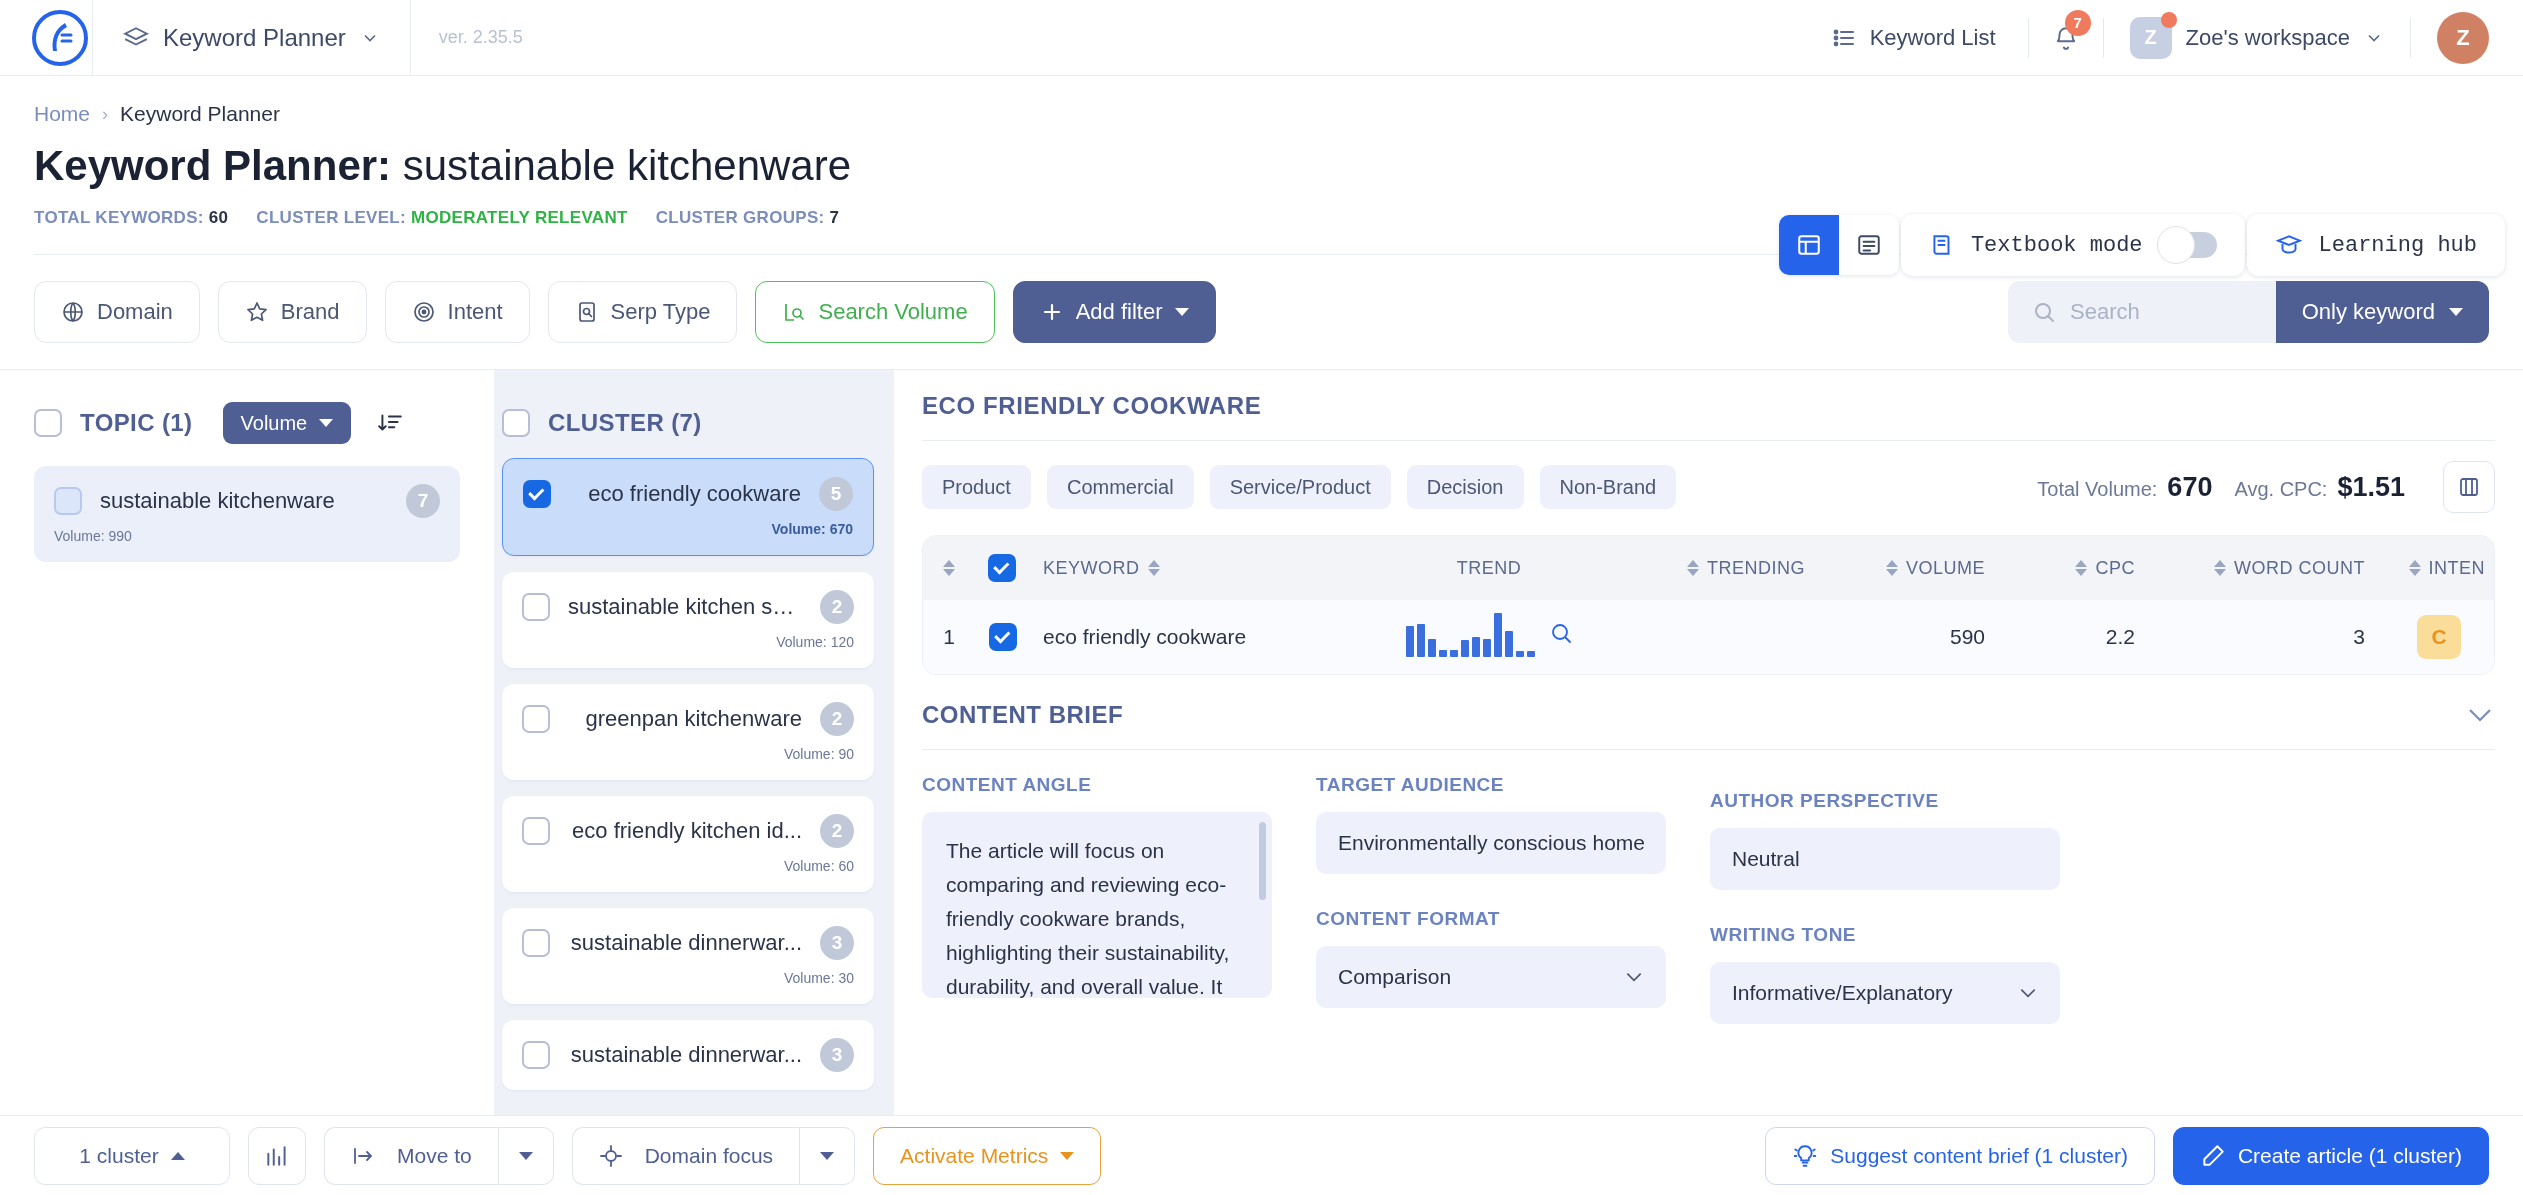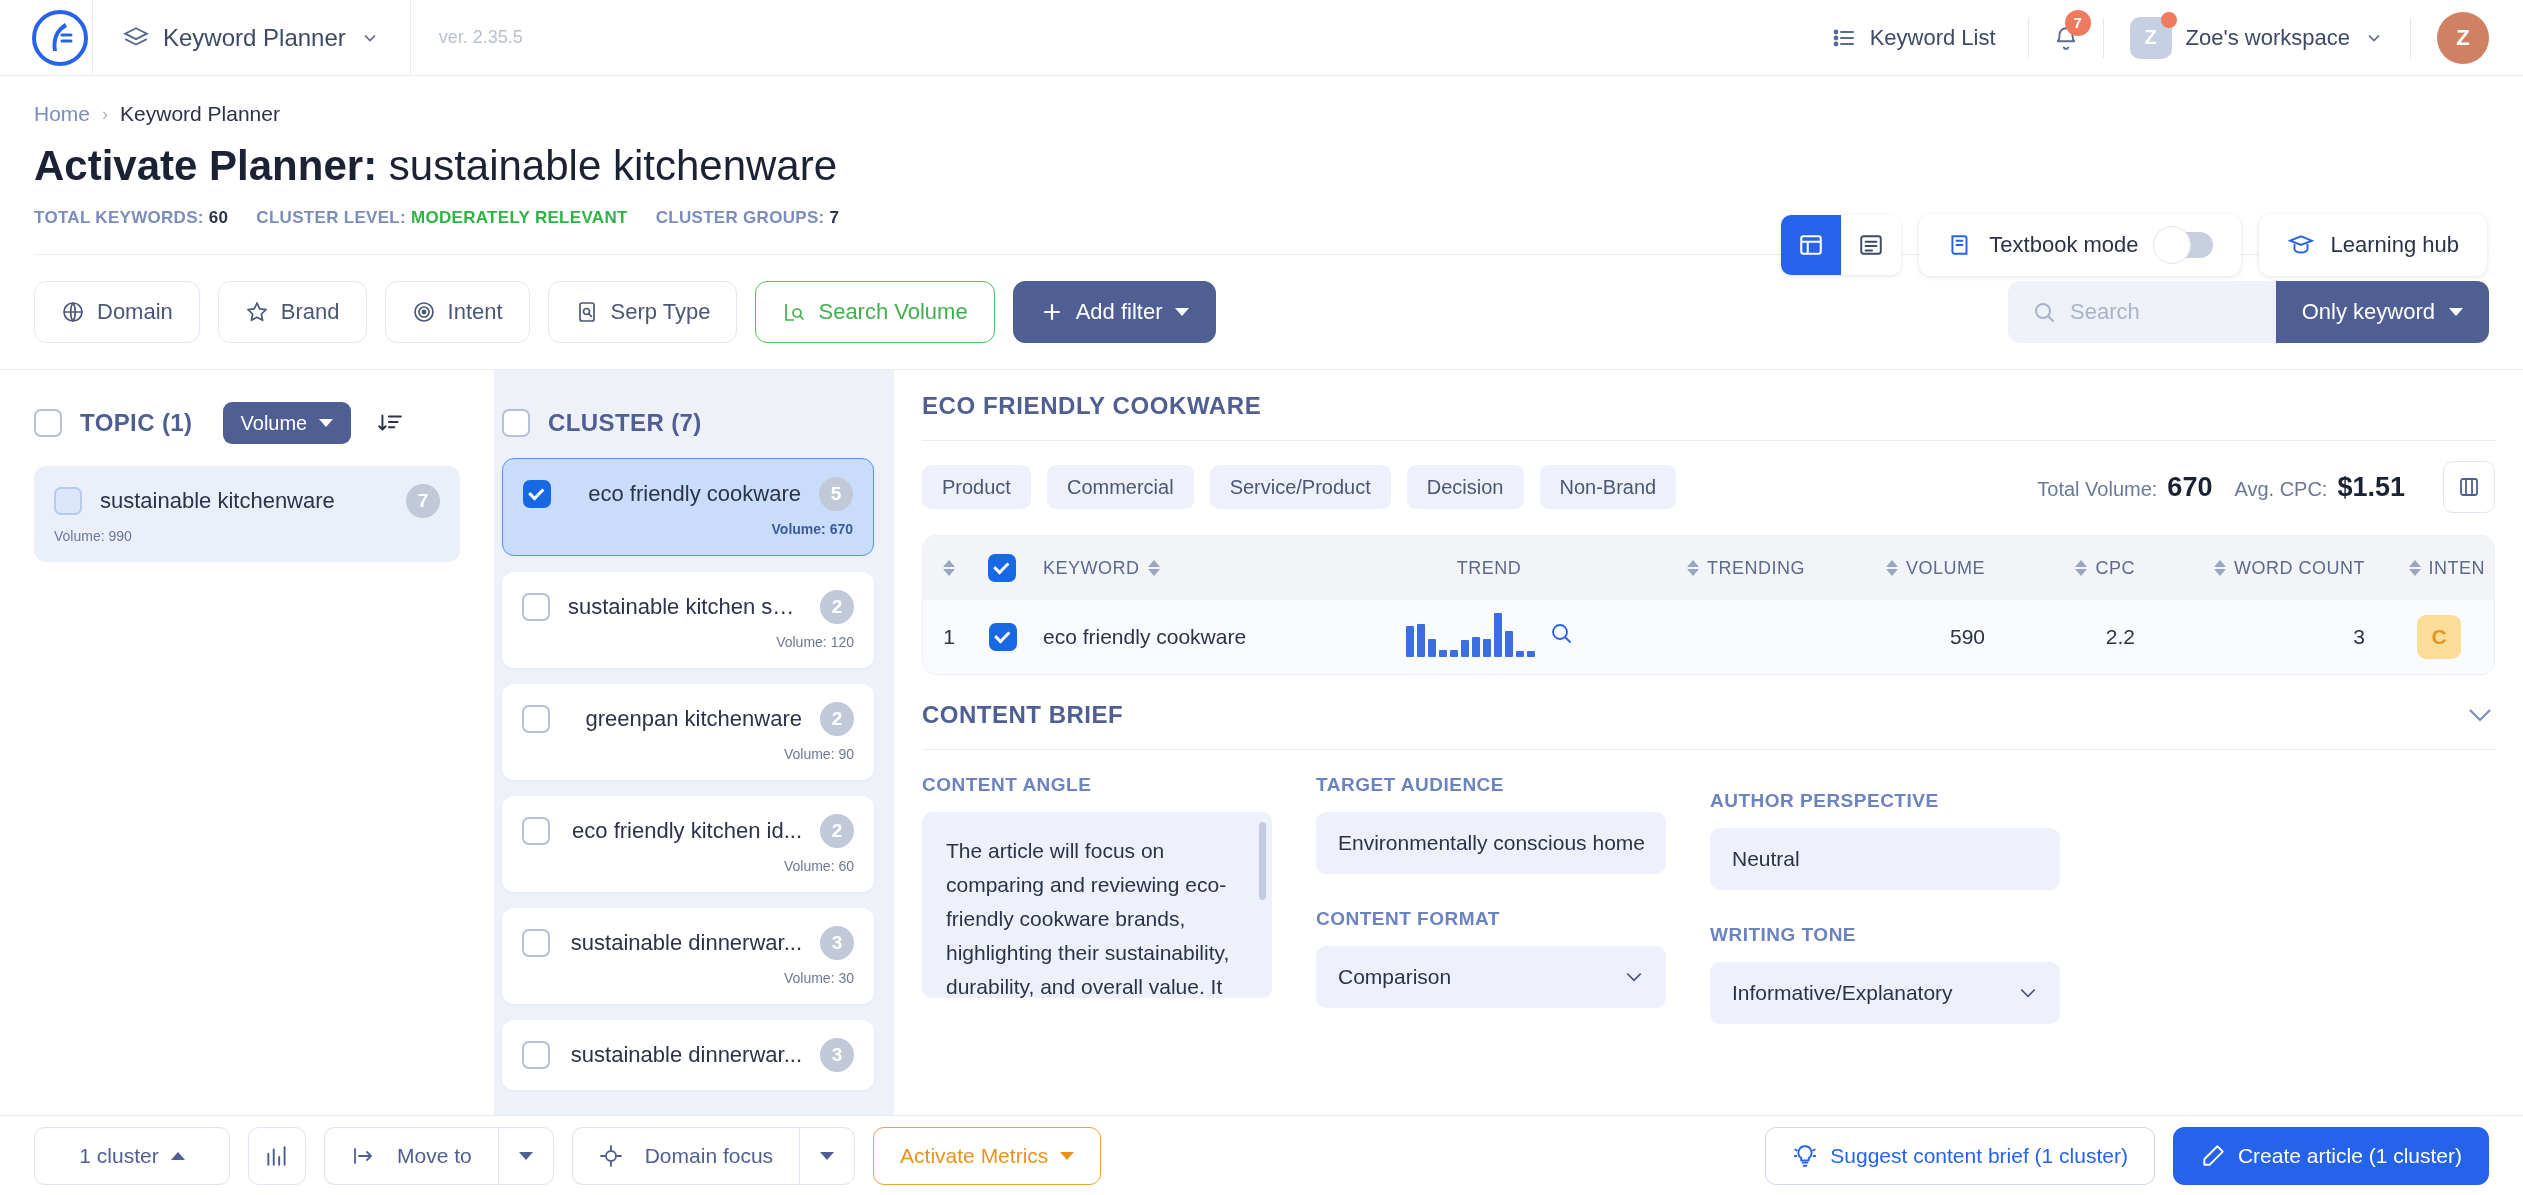--- a/index.html
+++ b/index.html
@@ -59,21 +59,21 @@
   .breadcrumb { display: flex; align-items: center; gap: 12px; font-size: 21px; }
   .bc-home { color: #7b8dbb; cursor: pointer; }
   .bc-sep { color: #aab3c6; font-size: 18px; }
   .bc-cur { color: #2b3348; }
   .page-title { font-size: 42px; color: #1b2234; margin-top: 16px; font-weight: 400; }
   .page-title b { font-weight: 700; }
   .meta-row { display: flex; gap: 28px; margin-top: 18px; font-size: 17px; letter-spacing: .3px; }
   .meta-item { color: #7b8dbb; font-weight: 700; }
   .meta-item .val { color: #2b3348; }
   .meta-item .val.green { color: #2fb344; }
-  .header-right { position: absolute; right: 36px; top: 138px; display: flex; align-items: center; gap: 18px; }
+  .header-right { position: absolute; right: 18px; top: 138px; display: flex; align-items: center; gap: 2px; font-family: Liberation Mono, monospace; }
   .seg { display: flex; border-radius: 10px; overflow: hidden; box-shadow: 0 1px 4px rgba(40,60,110,.14); }
   .seg-btn { width: 60px; height: 60px; display: flex; align-items: center; justify-content: center; background: #fff; cursor: pointer; }
   .seg-btn.active { background: #2563eb; }
   .pill-card {
     display: flex; align-items: center; gap: 16px; height: 62px; padding: 0 28px;
     background: #fff; border-radius: 12px; box-shadow: 0 1px 5px rgba(40,60,110,.14); cursor: pointer;
   }
   .pill-card .label { font-size: 22px; color: #2b3348; }
   .toggle { width: 58px; height: 26px; border-radius: 13px; background: #c8d0e0; position: relative; }
   .toggle .knob { position: absolute; left: -2px; top: -6px; width: 38px; height: 38px; border-radius: 50%; background: #fff; border: 1px solid #dde3ee; }
@@ -281,21 +281,21 @@
     </div>
   </div>
 
   <div class="header">
     <div class="breadcrumb">
       <span class="bc-home">Home</span>
       <span class="bc-sep">›</span>
       <span class="bc-cur">Keyword Planner</span>
     </div>
     <div class="page-title">
-      <b>Activate Planner:</b>
+      <b>Keyword Planner:</b>
       <span>sustainable kitchenware</span>
     </div>
     <div class="meta-row">
       <span class="meta-item">
         <span>TOTAL KEYWORDS:</span>
         <span class="val">60</span>
       </span>
       <span class="meta-item">
         <span>CLUSTER LEVEL:</span>
         <span class="val green">MODERATELY RELEVANT</span>

